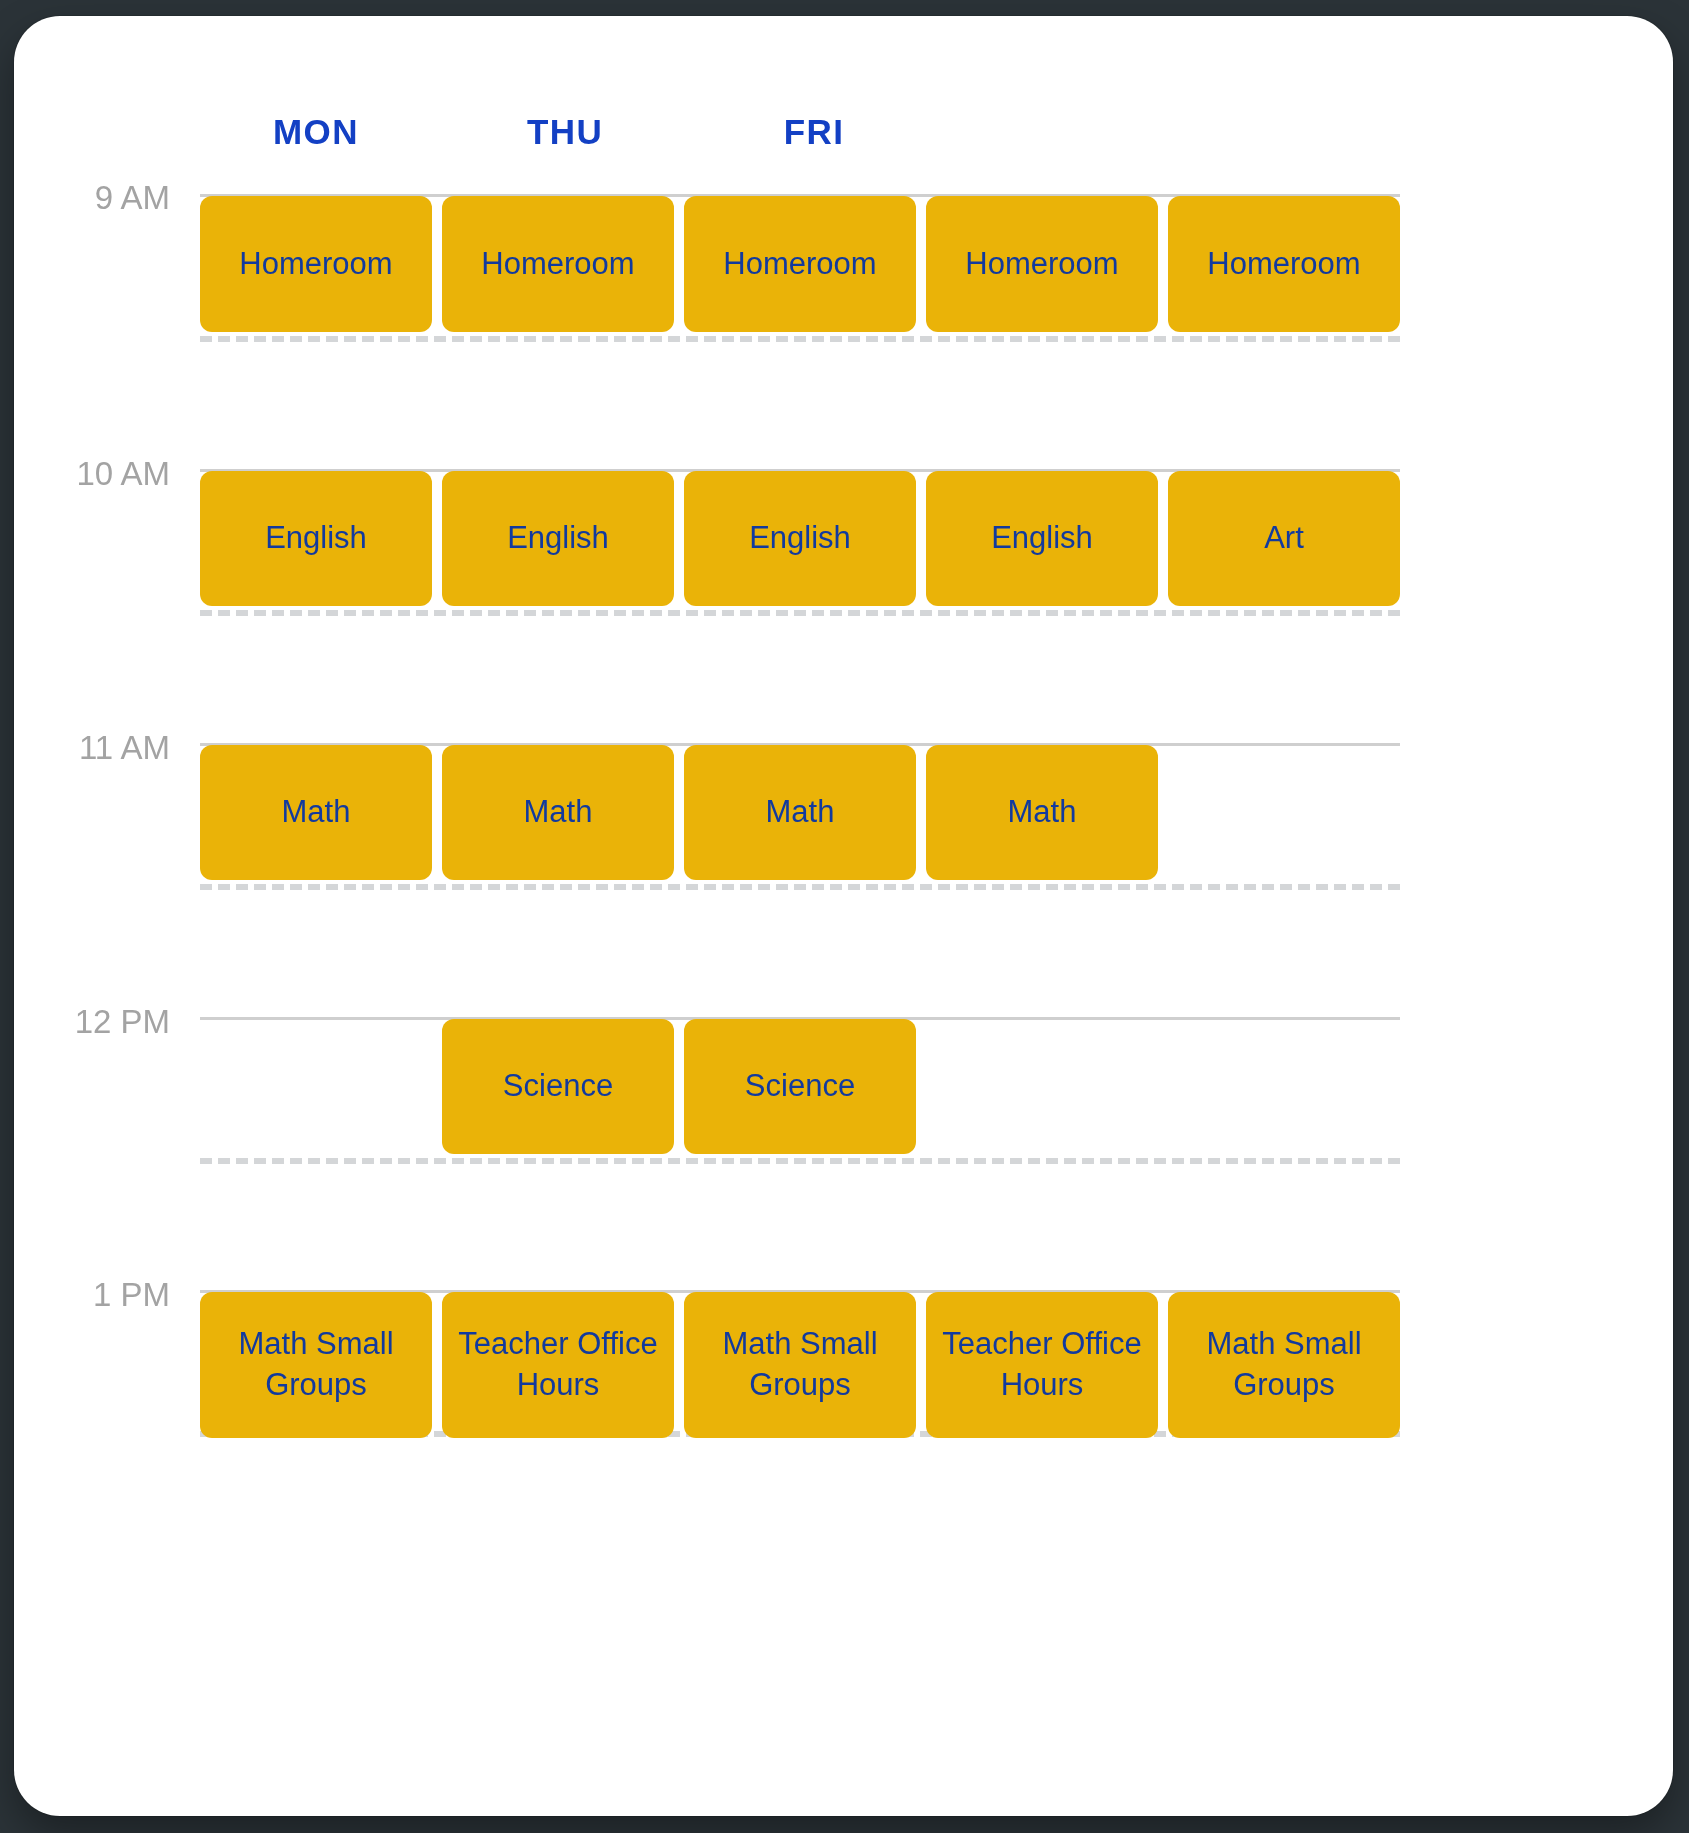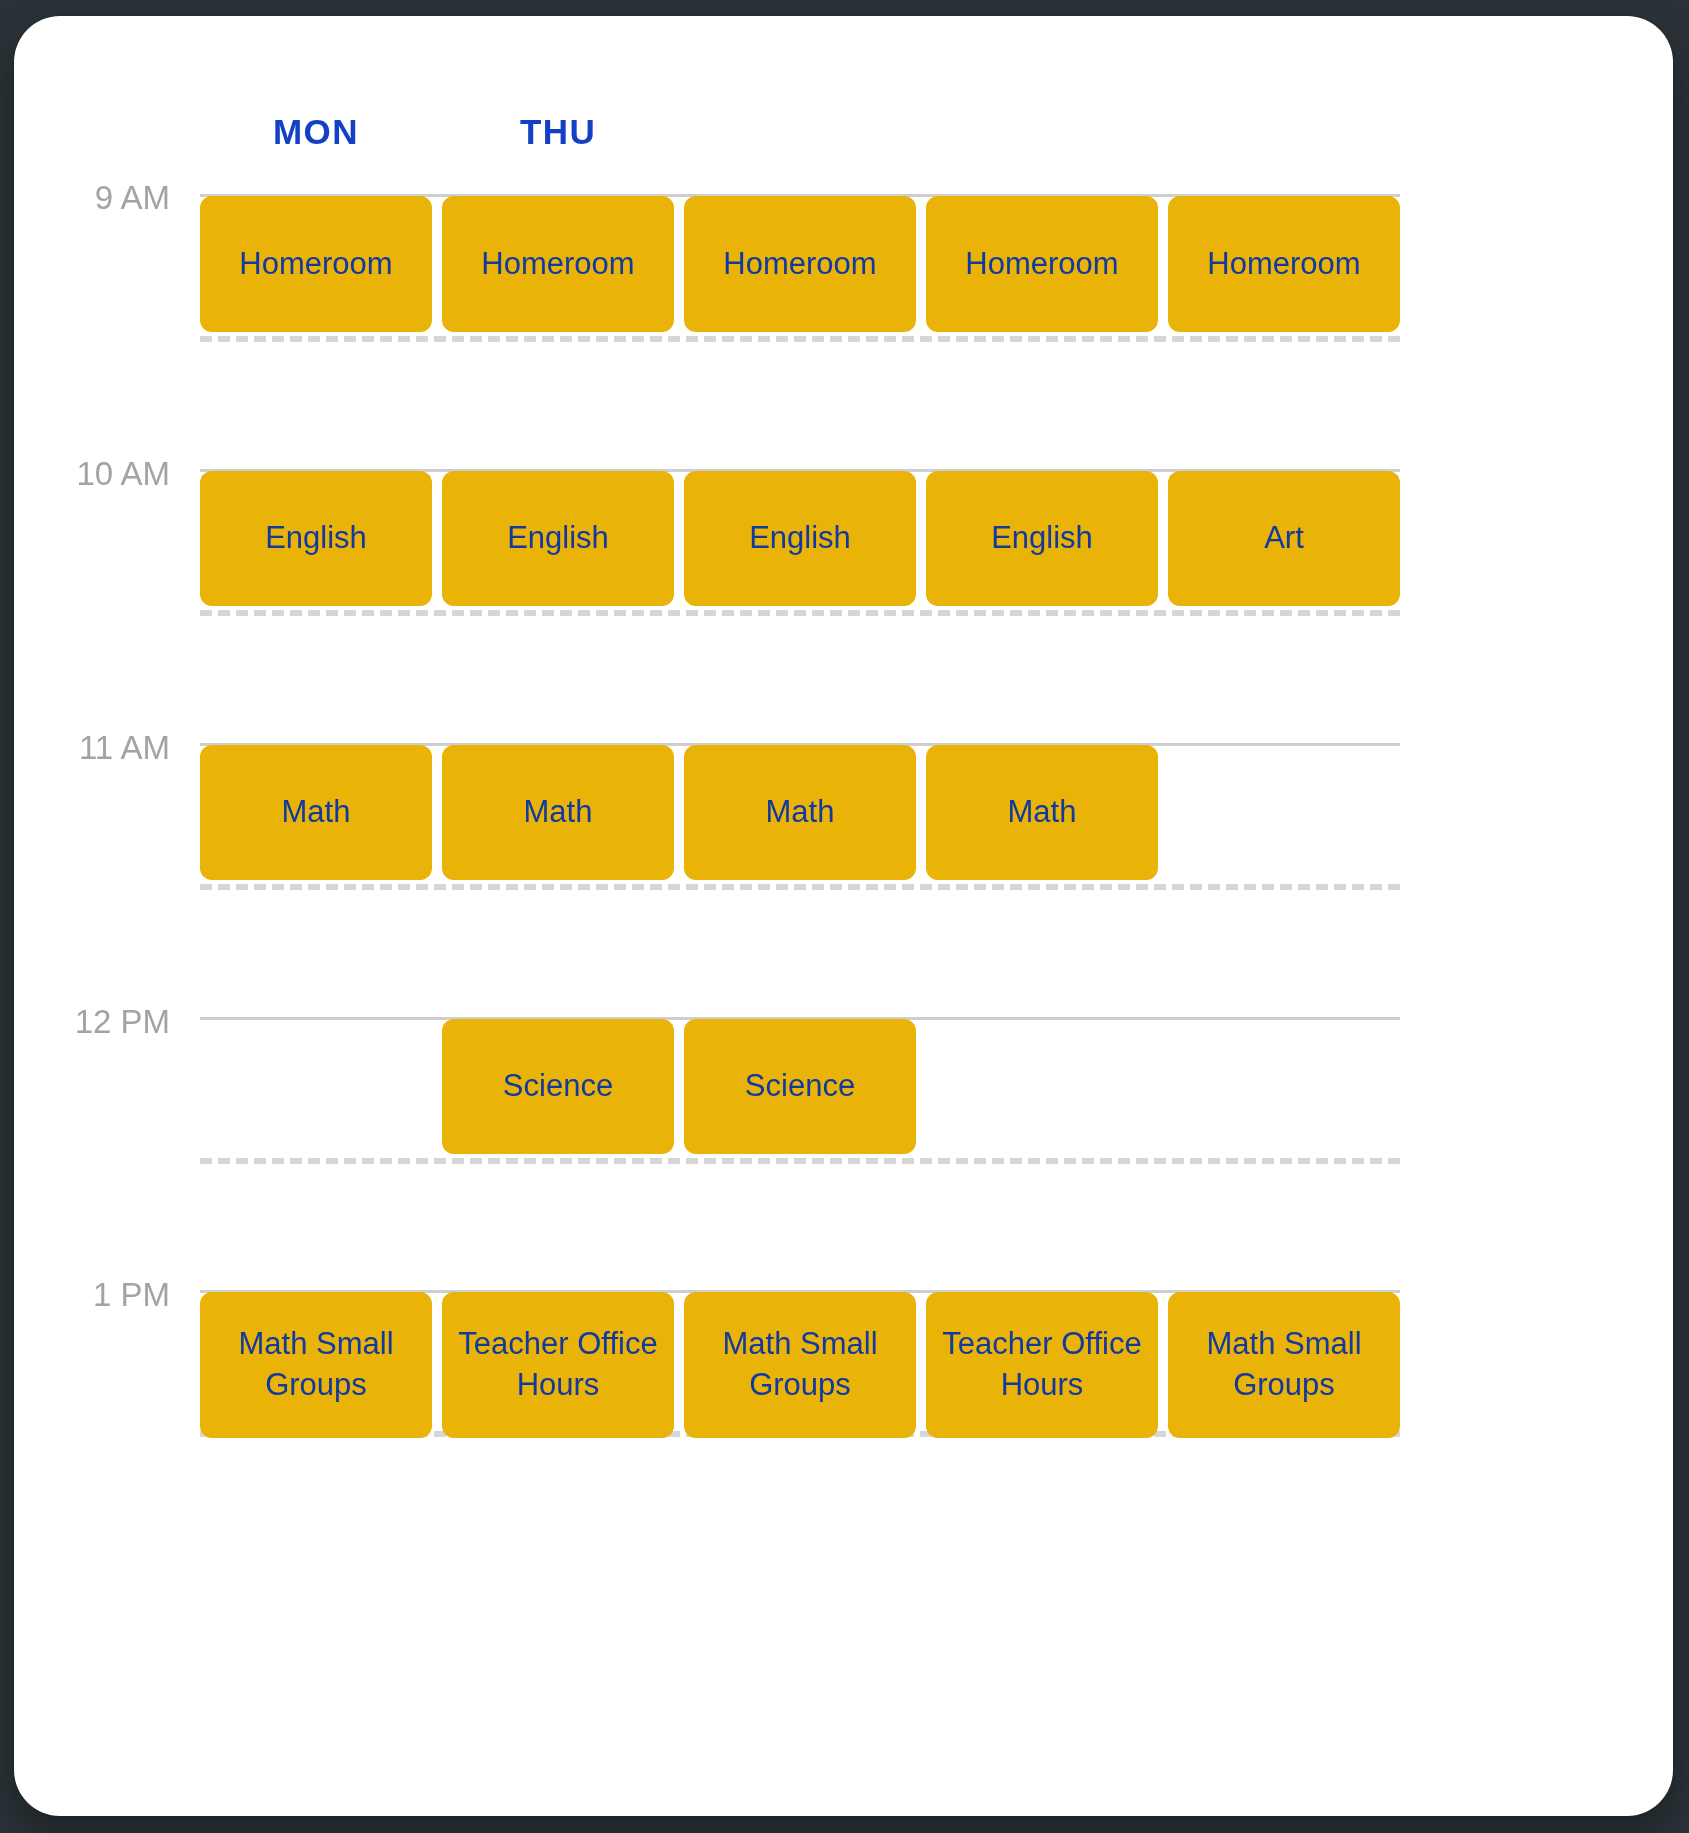--- a/index.html
+++ b/index.html
@@ -50,21 +50,21 @@
   }
 
   
   #day-header-row {
     position: absolute;
     left: 186px;
     top: 86px;
     width: 1200px;
     height: 60px;
     display: flex;
-    gap: 10px;
+    gap: 17px;
   }
   .day-header {
     flex: 0 0 232px;
     text-align: center;
     font-size: 35px;
     font-weight: bold;
     letter-spacing: 1.4px;
     color: #1340c4;
     line-height: 60px;
   }
@@ -138,20 +138,21 @@
 <body>
 
 <div id="app-frame">
 
   <div id="schedule-card">
     <div class="grid-inner">
 
       <div id="day-header-row">
         <div class="day-header">MON</div>
         <div class="day-header">THU</div>
+        <div class="day-header">FRI</div>
       </div>
 
       <div class="hour-row" style="top:0;">
         <div class="hour-label" style="top:165px;">9 AM</div>
         <div class="hour-rule" style="top:178px;"></div>
         <div class="hour-rule-dash" style="top:320px;"></div>
         <div class="events-track" style="top:180px; height:136px;">
           <div class="event-slot">
               <div class="event-block">
                 <span class="event-label">Homeroom</span>

